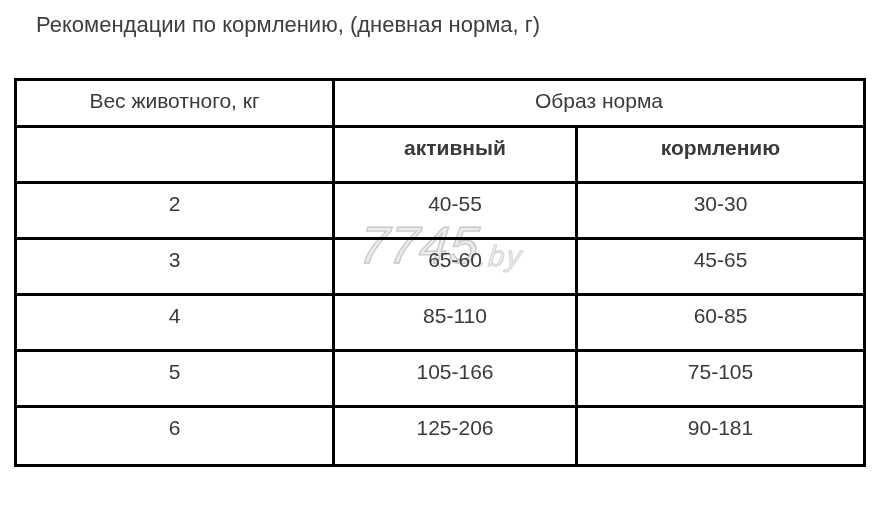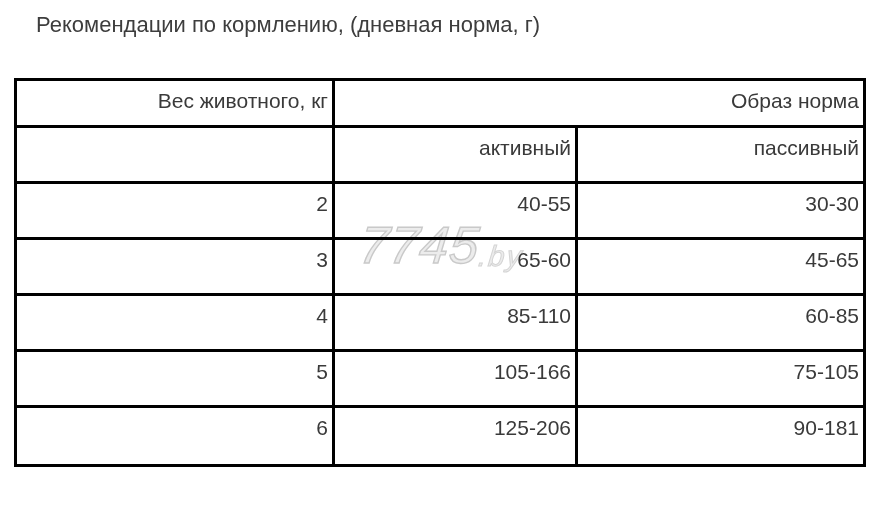--- a/index.html
+++ b/index.html
@@ -54,30 +54,30 @@
     left: 14px;
     top: 78px;
     width: 849px;
     border-collapse: collapse;
     table-layout: fixed;
     z-index: 1;
     background: transparent;
   }
   table.feeding-table td {
     border: 3px solid #000000;
-    text-align: right;
+    text-align: center;
     vertical-align: top;
     padding: 7px 4px 4px 4px;
     font-size: 21px;
     line-height: 25px;
     color: #3a3a3a;
     background: transparent;
   }
   tr.hrow1 { height: 47px; }
-  tr.hrow2 { height: 56px; }
+  tr.hrow2 { height: 56px; font-weight: bold; }
   tr.drow  { height: 56px; }
   tr.drow-last { height: 59px; }
 </style>
 </head>
 <body>
 
 <h1 class="page-title">Рекомендации по кормлению, (дневная норма, г)</h1>
 
 <div class="watermark"><span class="wm-main">7745</span><span class="wm-suffix">.by</span></div>
 
@@ -88,21 +88,21 @@
     <col style="width:288px">
   </colgroup>
   <tbody>
     <tr class="hrow1">
       <td>Вес животного, кг</td>
       <td colspan="2">Образ норма</td>
     </tr>
     <tr class="hrow2">
       <td></td>
       <td>активный</td>
-      <td>пассивный</td>
+      <td>кормлению</td>
     </tr>
     <tr class="drow">
       <td>2</td>
       <td>40-55</td>
       <td>30-30</td>
     </tr>
     <tr class="drow">
       <td>3</td>
       <td>65-60</td>
       <td>45-65</td>

